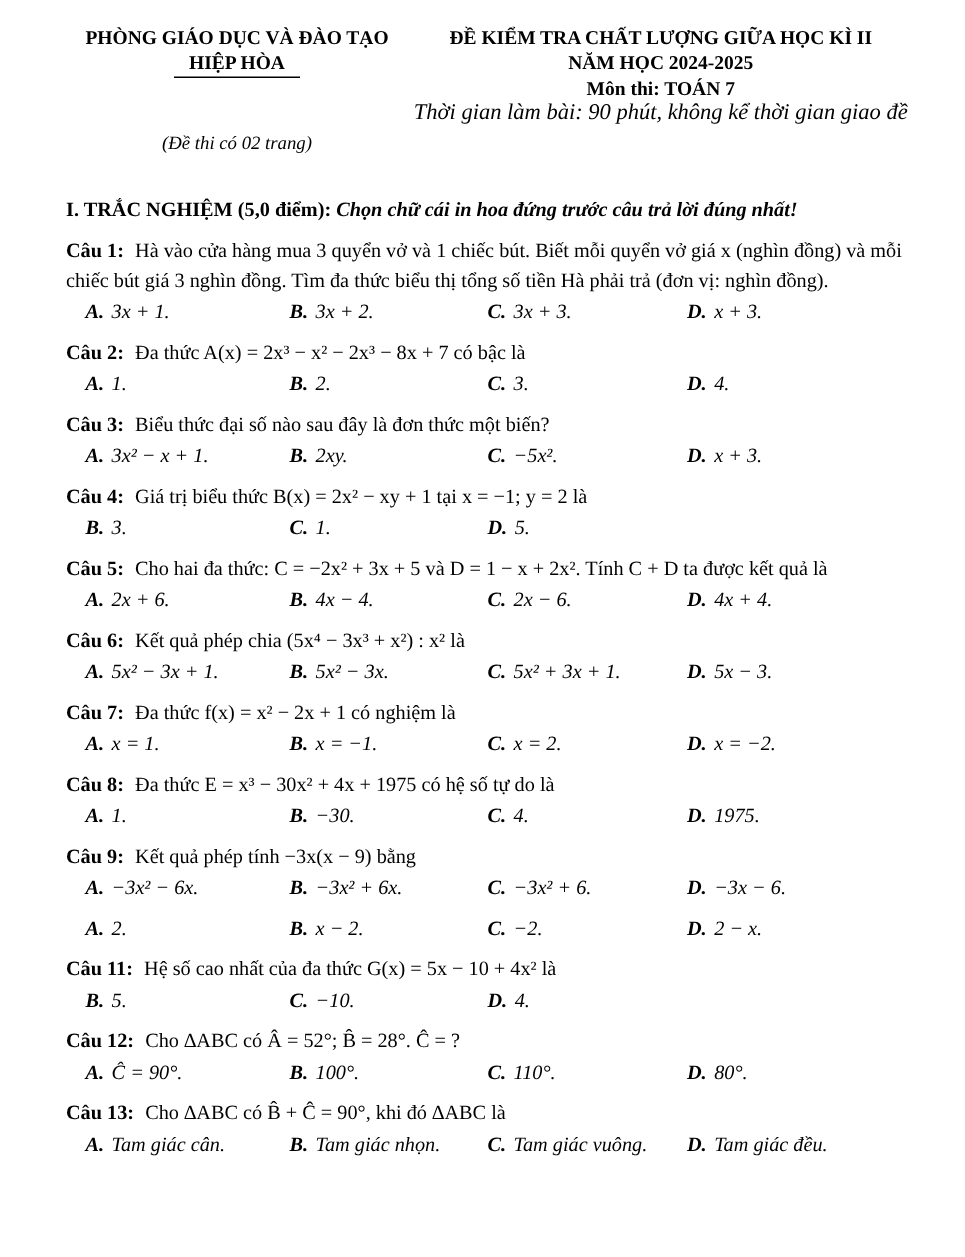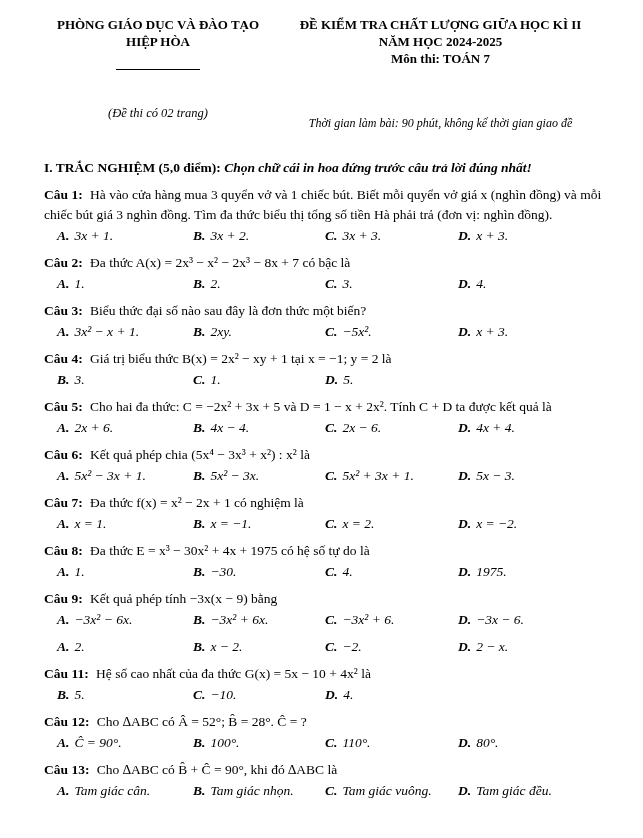--- a/index.html
+++ b/index.html
@@ -26,24 +26,24 @@
   }
   .header-right {
     flex: 1;
     text-align: center;
     font-size: 13px;
     line-height: 17px;
   }
   .underline-box {
     display: inline-block;
     border-bottom: 1.4px solid #000;
-    padding: 0 10px 19px 10px;
+    padding: 0 10px 1px 10px;
   }
   .note { margin-top: 35px; font-size: 12.5px; }
-  .duration { font-size: 12px; margin-top: 48px; }
+  .duration { font-size: 15px; }
 
   .section-heading {
     margin-top: 26px;
     font-size: 13.5px;
     line-height: 20px;
   }
 
   .question { margin-top: 7px; font-size: 13.5px; line-height: 20px; }
   .q-label { margin-right: 4px; }
   .options {

